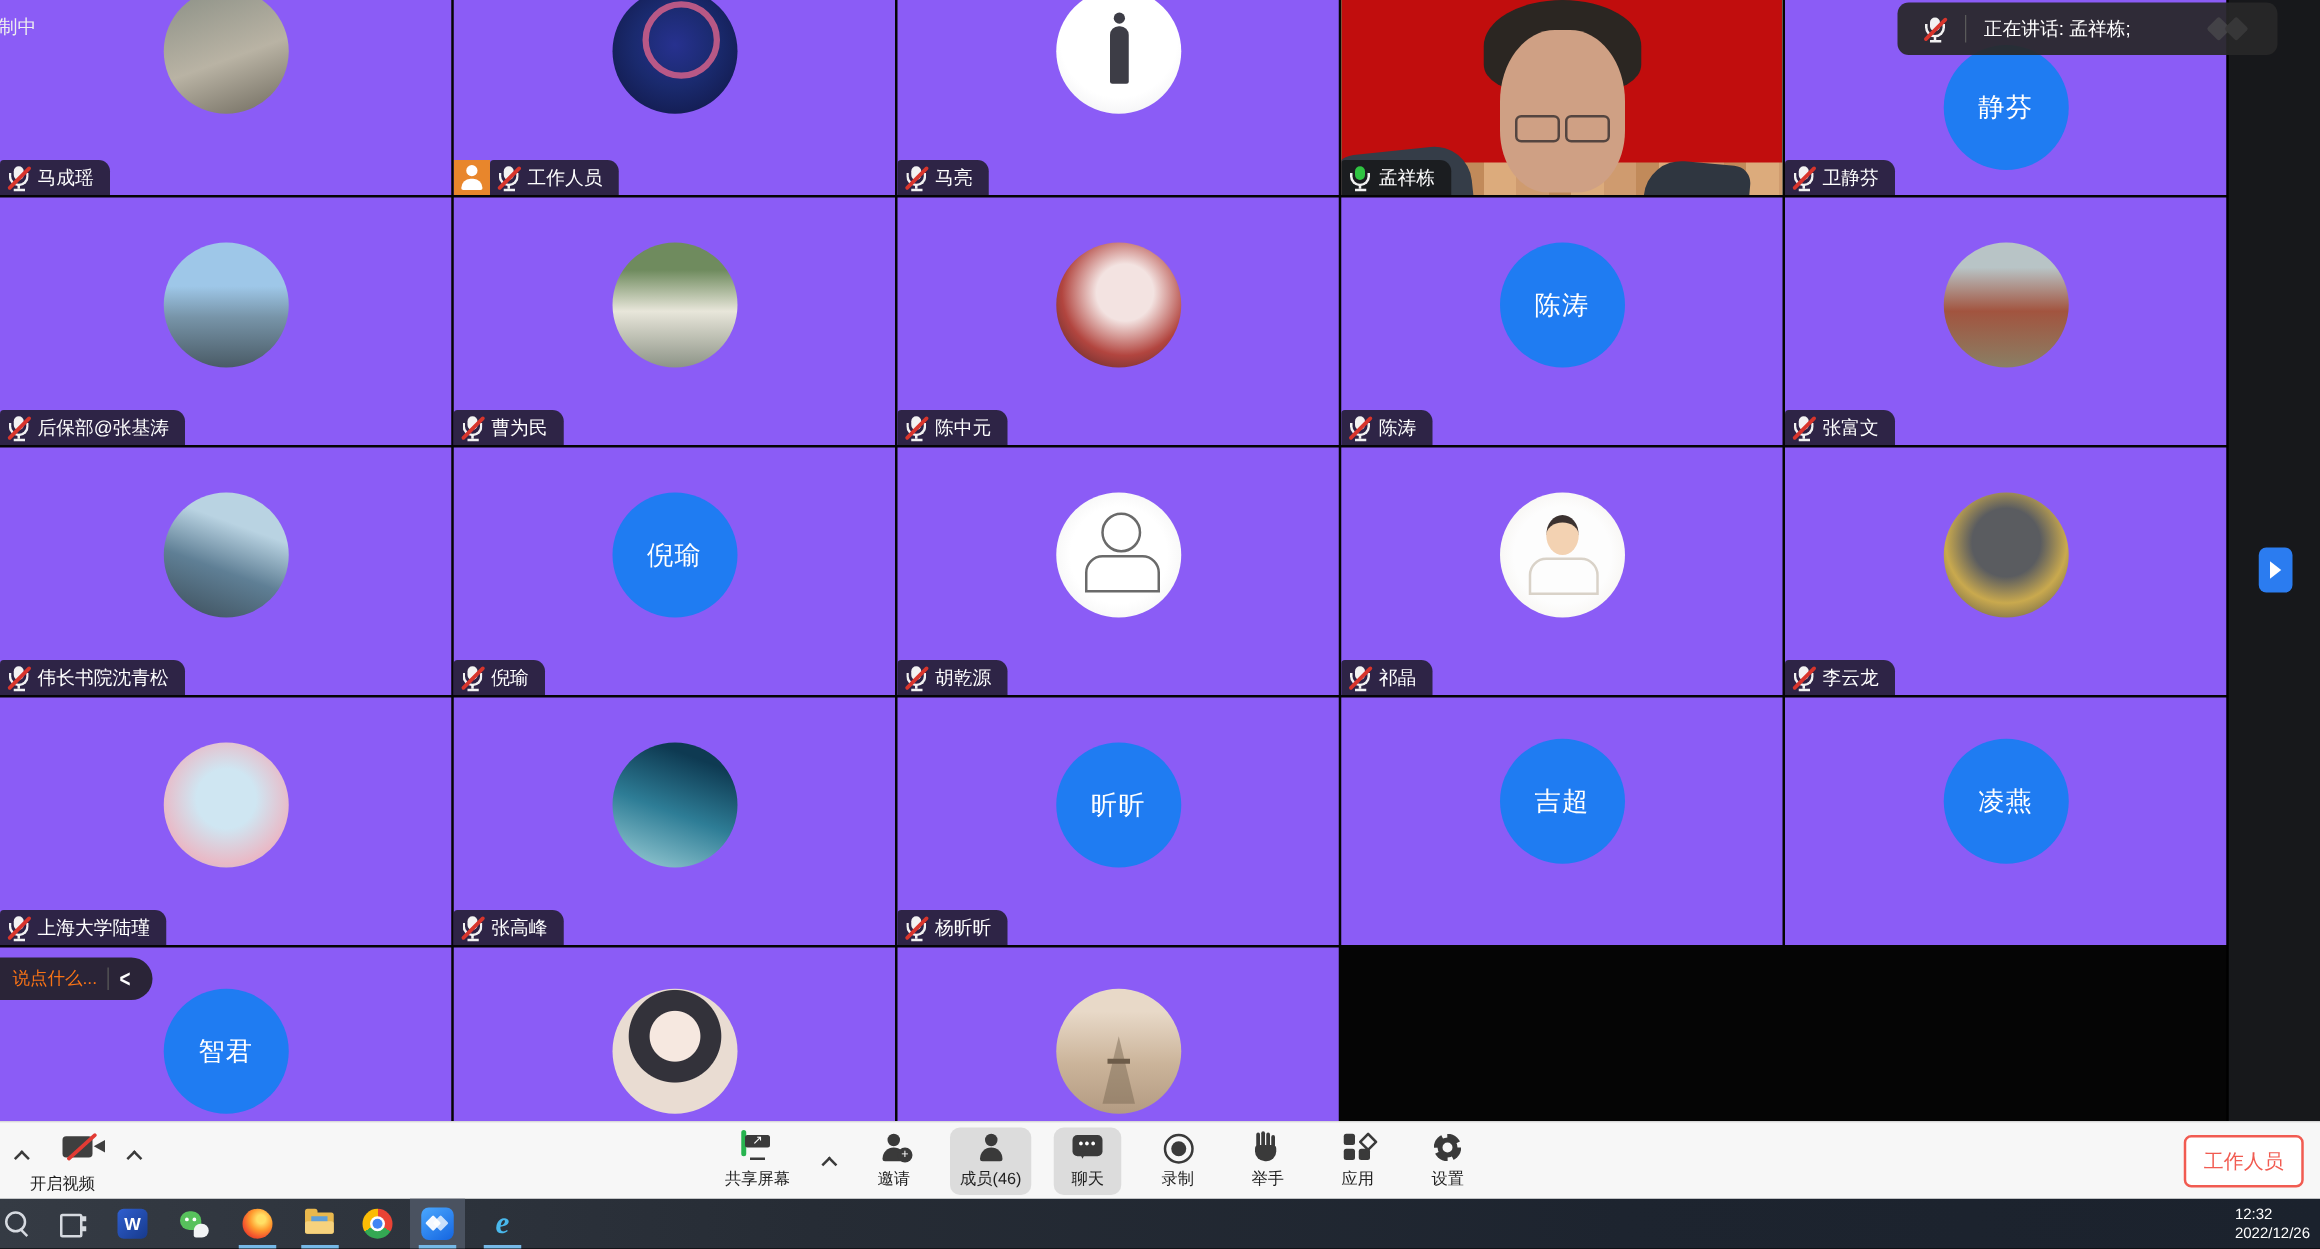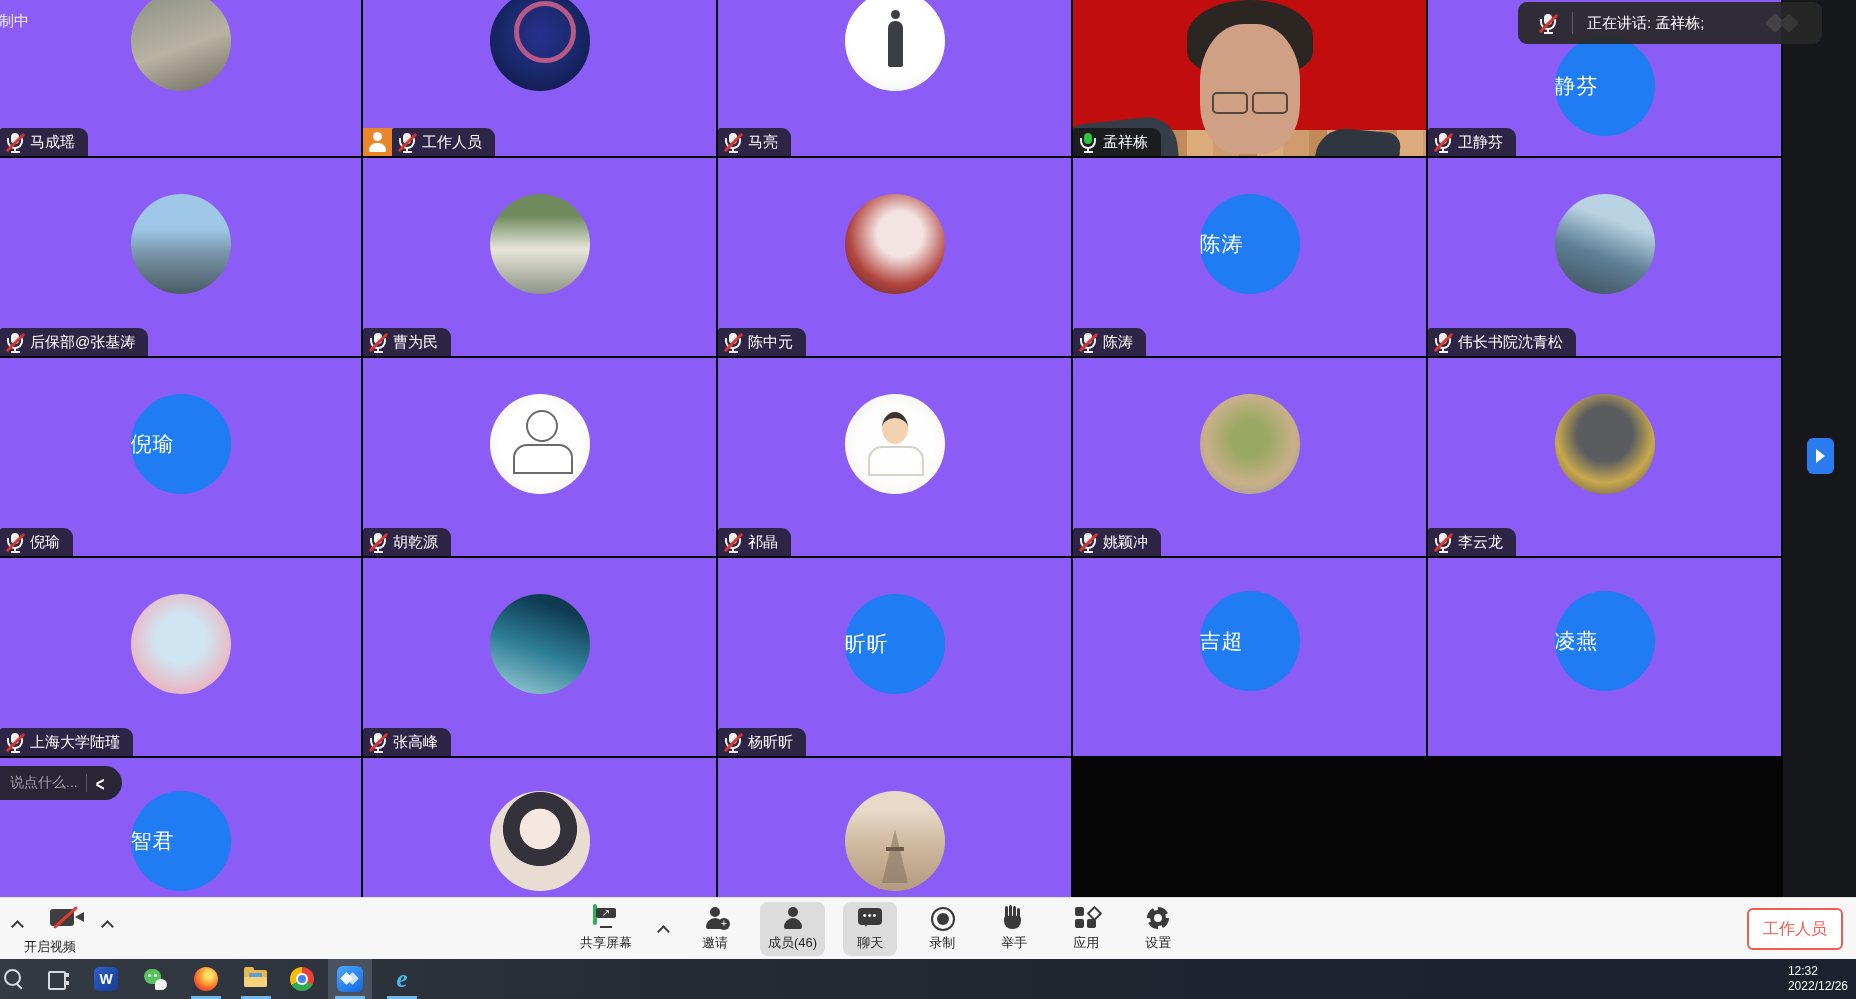--- a/index.html
+++ b/index.html
@@ -7,21 +7,21 @@
           font-family:"Liberation Sans","DejaVu Sans",sans-serif;-webkit-font-smoothing:antialiased;}
   
   #grid{position:absolute;left:0;top:0;width:1781px;height:897px;display:grid;
         grid-template-columns:361px 353px 353px 353px 353px;
         grid-template-rows:156px 198px 198px 198px 139px;gap:2px;background:#050505;}
   .right-strip{position:absolute;left:1783px;top:0;width:73px;height:897px;background:#17181b;}
   .tile{position:relative;background:#8b5cf6;overflow:hidden;}
   .tile.active{box-shadow:inset 0 0 0 2px #2bc24a;}
   
   .avatar{position:absolute;left:50%;top:36px;width:100px;height:100px;margin-left:-50px;
-          border-radius:50%;display:flex;align-items:center;overflow:hidden;}
+          border-radius:50%;display:flex;align-items:center;justify-content:center;overflow:hidden;}
   .r0 .avatar{top:-9px;} .r4 .avatar{top:33px;}
   .k-initials .avatar{background:#1f7cf2;}
   .init-text{color:#fff;font-size:21px;letter-spacing:1px;}
   .ring{display:none;position:absolute;left:24px;top:10px;width:52px;height:52px;border-radius:50%;}
   .has-ring .ring{display:block;border:5px solid #d4608a;opacity:.85;}
   .detail{position:absolute;display:none;}
   .detail-figure{display:block;left:50%;top:30px;width:15px;height:46px;margin-left:-7px;background:#3d3d46;border-radius:7px 7px 2px 2px;}
   .detail-figure::before{content:"";position:absolute;left:3px;top:-11px;width:9px;height:9px;border-radius:50%;background:#3d3d46;}
   .detail-portrait{display:block;left:50%;top:16px;width:28px;height:28px;margin-left:-14px;border:2px solid #6a6a6a;border-radius:50%;}
   .detail-portrait::after{content:"";position:absolute;left:-15px;top:32px;width:56px;height:26px;border:2px solid #6a6a6a;border-radius:14px 14px 0 0;background:#fff;}
@@ -70,21 +70,21 @@
   .speak-pill{position:absolute;left:1518px;top:2px;width:304px;height:42px;background:rgba(40,40,40,.93);
               border-radius:9px;display:flex;align-items:center;z-index:50;}
   .speak-pill .mic{margin-left:22px;}
   .speak-divider{width:1px;height:22px;background:#5a5a5a;margin:0 14px 0 16px;}
   .speak-text{color:#fff;font-size:15px;}
   .wm{position:absolute;right:16px;top:9px;width:44px;height:24px;opacity:.55;}
   .wm i{position:absolute;top:5px;width:14px;height:14px;background:#555;transform:rotate(45deg);border-radius:2px;}
   .wm i:first-child{left:6px;} .wm i:last-child{left:20px;background:#464646;}
   .chat-pill{position:absolute;left:0;top:766px;width:122px;height:34px;background:rgba(28,28,28,.88);
              border-radius:0 17px 17px 0;display:flex;align-items:center;z-index:40;}
-  .chat-ph{color:#a3a3a3;font-size:14px;margin-left:10px;white-space:nowrap;}
+  .chat-ph{color:#f97316;font-size:14px;margin-left:10px;white-space:nowrap;}
   .chat-div{width:1px;height:18px;background:#5a5a5a;margin-left:8px;}
   .chat-col{color:#fff;font-size:15px;font-weight:bold;margin-left:9px;transform:scaleY(1.3);}
   .expand-tab{position:absolute;right:22px;top:438px;width:27px;height:36px;background:#2b7cf0;border-radius:6px;
               display:flex;align-items:center;justify-content:center;z-index:40;}
   .expand-tab i{width:0;height:0;border-top:7px solid transparent;border-bottom:7px solid transparent;border-left:9px solid #fff;}
   
   #toolbar{position:absolute;left:0;top:897px;width:1856px;height:62px;background:#f7f7f7;border-top:1px solid #e2e2e2;z-index:60;}
   .tb-left{position:absolute;left:0;top:0;height:62px;}
   .caret{position:absolute;width:12px;height:12px;}
   .caret::before{content:"";position:absolute;left:1px;top:4px;width:7px;height:7px;border-top:2px solid #3a3a3a;border-left:2px solid #3a3a3a;transform:rotate(45deg);}
@@ -343,20 +343,41 @@
               <span class="stem"></span>
               <span class="base"></span>
               <span class="slash"></span>
         </span>
         <span class="pname">陈涛</span>
       </span>
     </div>
   </div>
       <div class="tile k-photo r2">
 
+    <div class="avatar" style="background: linear-gradient(rgb(184, 196, 198) 20%, rgb(162, 84, 63) 55%, rgb(138, 127, 100) 100%);">
+      
+      
+      
+    </div>
+    <div class="labelrow">
+
+      <span class="pill">
+        <span class="mic">
+          <span class="head"></span>
+              <span class="cup"></span>
+              <span class="stem"></span>
+              <span class="base"></span>
+              <span class="slash"></span>
+        </span>
+        <span class="pname">张富文</span>
+      </span>
+    </div>
+  </div>
+      <div class="tile k-photo r2">
+
     <div class="avatar" style="background: linear-gradient(200deg, rgb(185, 211, 226) 30%, rgb(95, 127, 149) 60%, rgb(60, 77, 89) 100%);">
       
       
       
     </div>
     <div class="labelrow">
 
       <span class="pill">
         <span class="mic">
           <span class="head"></span>
@@ -419,41 +440,20 @@
 
       <span class="pill">
         <span class="mic">
           <span class="head"></span>
               <span class="cup"></span>
               <span class="stem"></span>
               <span class="base"></span>
               <span class="slash"></span>
         </span>
         <span class="pname">祁晶</span>
-      </span>
-    </div>
-  </div>
-      <div class="tile k-photo r3">
-
-    <div class="avatar" style="background: radial-gradient(circle at 50% 45%, rgb(154, 168, 100) 24%, rgb(201, 176, 137) 60%, rgb(143, 146, 150) 100%);">
-      
-      
-      
-    </div>
-    <div class="labelrow">
-
-      <span class="pill">
-        <span class="mic">
-          <span class="head"></span>
-              <span class="cup"></span>
-              <span class="stem"></span>
-              <span class="base"></span>
-              <span class="slash"></span>
-        </span>
-        <span class="pname">姚颖冲</span>
       </span>
     </div>
   </div>
       <div class="tile k-photo r3">
 
     <div class="avatar" style="background: radial-gradient(circle at 50% 40%, rgb(90, 92, 96) 35%, rgb(201, 169, 78) 62%, rgb(63, 67, 71) 100%);">
       
       
       
     </div>

